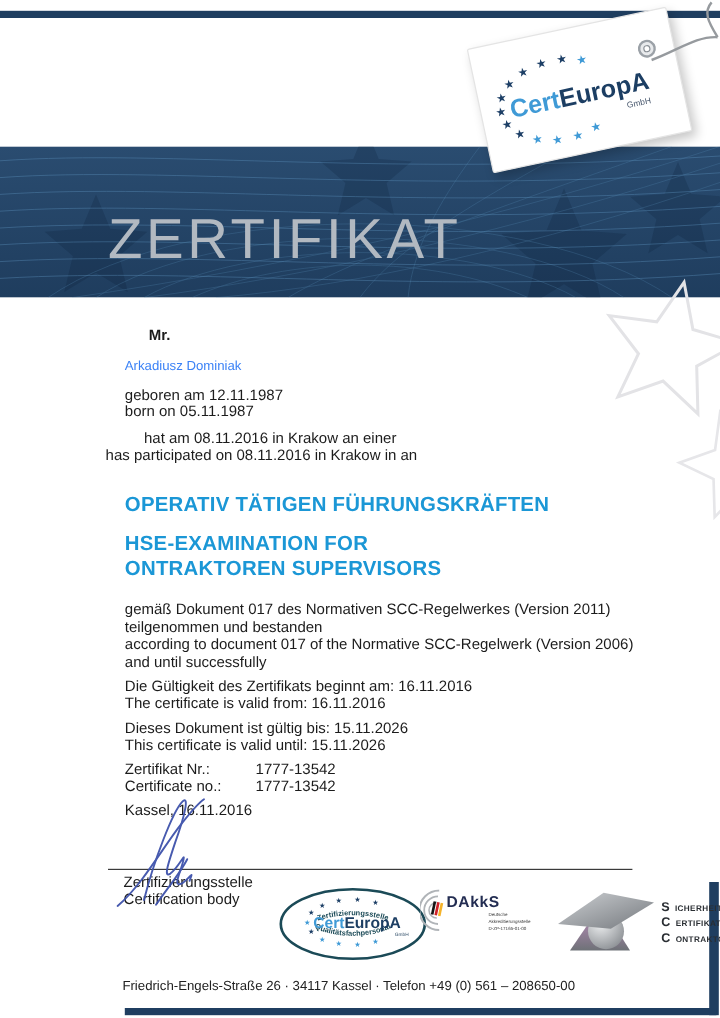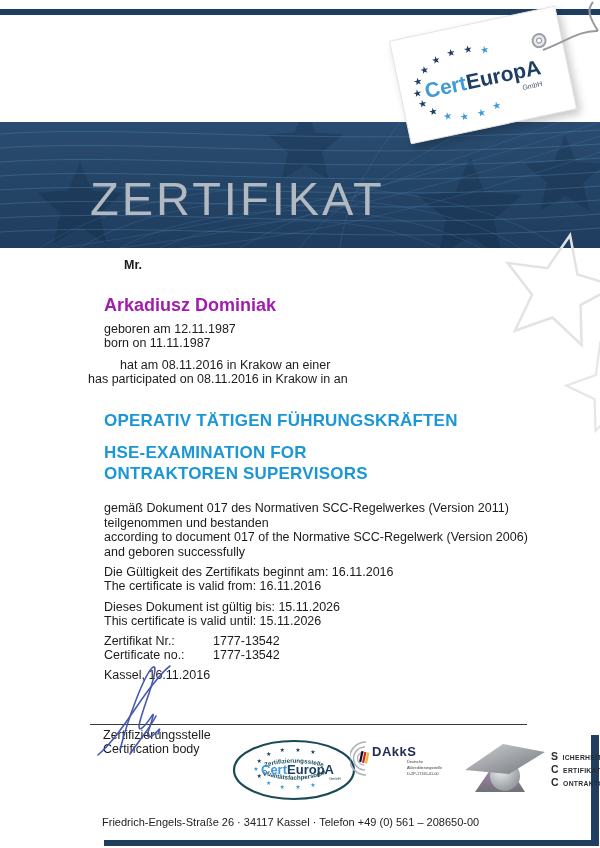--- a/index.html
+++ b/index.html
@@ -1,21 +1,21 @@
 <!DOCTYPE html>
 <html><head>
 <meta charset="utf-8">
 <style>
   html,body{margin:0;padding:0;background:#fff;}
   .page{position:relative;width:600px;height:848px;background:#fff;overflow:hidden;
         font-family:"Liberation Sans",sans-serif;color:#1c1c1c;}
   .abs{position:absolute;}
   .t{position:absolute;white-space:nowrap;font-size:12.5px;line-height:14px;color:#1c1c1c;}
   .b{font-weight:bold;}
-  .name{font-size:18px;font-weight:bold;color:#a21caf;}
+  .name{font-size:11px;font-weight:normal;color:#3b82f6;}
   .head{font-size:17px;font-weight:bold;color:#1b97d6;letter-spacing:.2px;}
   .banner{position:absolute;left:0;top:122px;width:600px;height:126px;}
   .banner-title{position:absolute;left:90px;top:171px;font-size:47px;font-weight:300;
         color:#b2b9c1;letter-spacing:3px;z-index:3;}
   .topbar{position:absolute;left:0;top:9px;width:600px;height:6px;background:#1f3e60;}
   .bar-bottom{position:absolute;left:104px;top:840px;width:493px;height:6px;background:#1f3e60;}
   .bar-right{position:absolute;left:591px;top:735px;width:8px;height:111px;background:#1f3e60;}
   .tag{position:absolute;left:398px;top:22px;width:168px;height:104px;background:#fff;
        border:1px solid #e4e4e4;border-radius:2px;transform:rotate(-12deg);
        box-shadow:3px 5px 9px rgba(0,0,0,.22);z-index:5;}
@@ -104,37 +104,37 @@
         <tspan fill="#3f9ad6">Cert</tspan><tspan fill="#1c3e63">EuropA</tspan>
       </text>
       <text x="120" y="75" font-size="7" fill="#44546a">GmbH</text>
       <g>
         <circle cx="146" cy="30" r="6.5" fill="#e8eaec" stroke="#9ba1a7" stroke-width="2"></circle>
         <circle cx="146" cy="30" r="2.5" fill="#fff" stroke="#8a9096" stroke-width="1"></circle>
       </g>
     </svg>
   </div>
 
-  <div class="t b" style="left:104px;top:258px;padding-left:20px;">Mr.</div>
+  <div class="t b" style="left:104px;top:272px;padding-left:20px;">Mr.</div>
   <div class="t name" style="left:104px;top:298px;">Arkadiusz Dominiak</div>
 
   <div class="t" style="left:104px;top:322px;">geboren am 12.11.1987</div>
-  <div class="t" style="left:104px;top:336px;">born on 11.11.1987</div>
+  <div class="t" style="left:104px;top:336px;">born on 05.11.1987</div>
 
   <div class="t" style="left:104px;top:358px;padding-left:16px;">hat am 08.11.2016 in Krakow an einer</div>
   <div class="t" style="left:88px;top:372px;">has participated on 08.11.2016 in Krakow in an</div>
 
   <div class="t head" style="left:104px;top:414px;">OPERATIV TÄTIGEN FÜHRUNGSKRÄFTEN</div>
   <div class="t head" style="left:104px;top:446px;">HSE-EXAMINATION FOR</div>
   <div class="t head" style="left:104px;top:467px;">ONTRAKTOREN SUPERVISORS</div>
 
   <div class="t" style="left:104px;top:501px;">gemäß Dokument 017 des Normativen SCC-Regelwerkes (Version 2011)</div>
   <div class="t" style="left:104px;top:516px;">teilgenommen und bestanden</div>
   <div class="t" style="left:104px;top:530px;">according to document 017 of the Normative SCC-Regelwerk (Version 2006)</div>
-  <div class="t" style="left:104px;top:545px;">and geboren successfully</div>
+  <div class="t" style="left:104px;top:545px;">and until successfully</div>
 
   <div class="t" style="left:104px;top:565px;">Die Gültigkeit des Zertifikats beginnt am: 16.11.2016</div>
   <div class="t" style="left:104px;top:579px;">The certificate is valid from: 16.11.2016</div>
 
   <div class="t" style="left:104px;top:600px;">Dieses Dokument ist gültig bis: 15.11.2026</div>
   <div class="t" style="left:104px;top:614px;">This certificate is valid until: 15.11.2026</div>
 
   <div class="t" style="left:104px;top:634px;">Zertifikat Nr.:</div>
   <div class="t" style="left:213px;top:634px;">1777-13542</div>
   <div class="t" style="left:104px;top:648px;">Certificate no.:</div>

